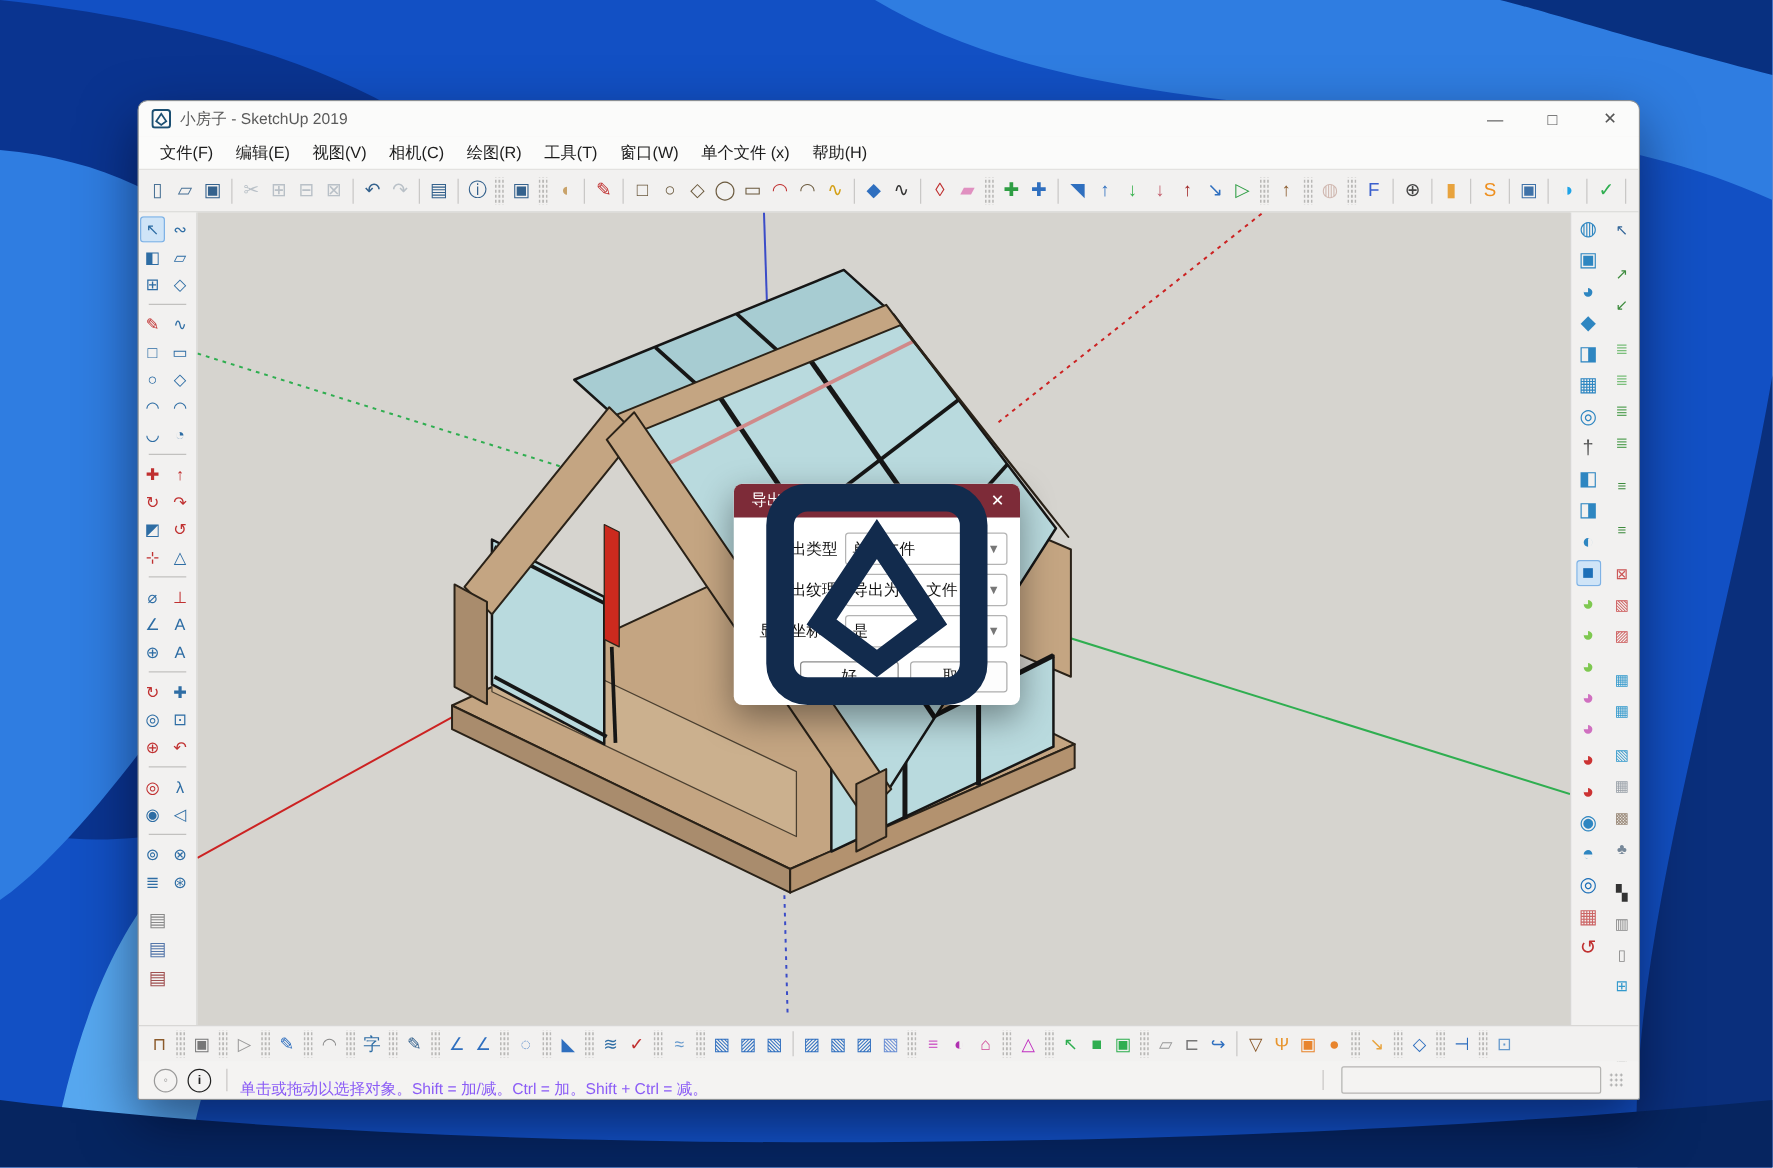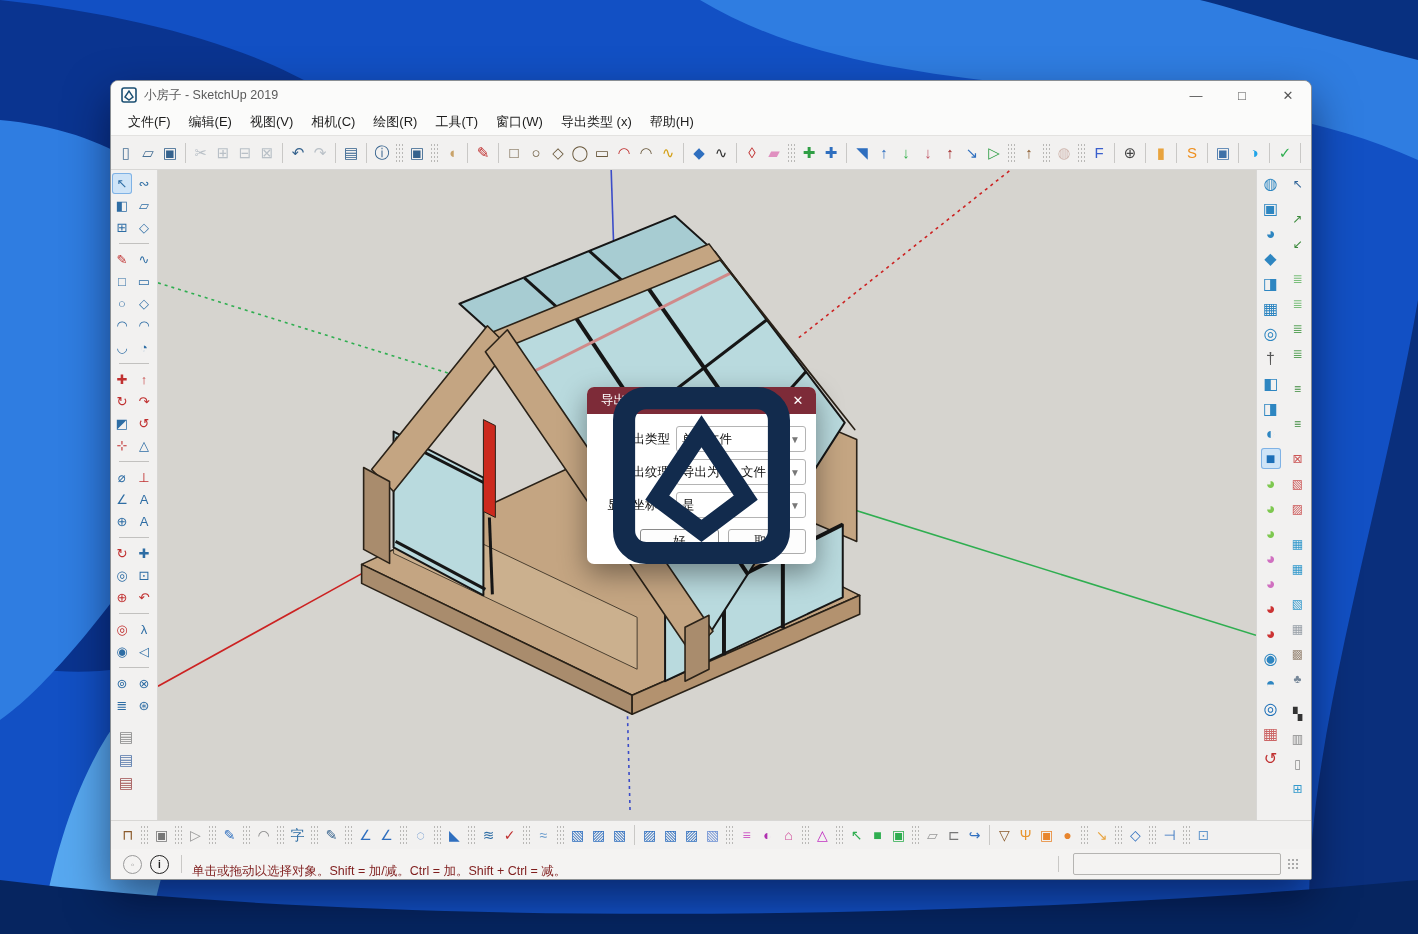--- a/index.html
+++ b/index.html
@@ -37,21 +37,21 @@
   .rrail .col2 .ic{font-size:12px;}
   .rrail .vsep2{height:1px;width:16px;background:#c2c1bf;margin:3px 0;}
   .bottombar{height:28px;background:#f2f1f0;border-top:1px solid #d8d7d5;display:flex;align-items:center;padding:0 6px;flex:0 0 auto;overflow:hidden;}
   .bottombar .ic{width:21px;height:21px;font-size:14px;}
   
   .statusbar{height:30px;background:#f4f3f2;display:flex;align-items:center;padding:0 12px;flex:0 0 auto;}
   .scircle{width:17px;height:17px;border-radius:50%;border:1.5px solid #9a9a9a;color:#9a9a9a;
     display:inline-flex;align-items:center;justify-content:center;font-size:10px;font-weight:bold;margin-right:8px;}
   .scircle.dark{border-color:#222;color:#222;}
   .ssep{width:1px;height:18px;background:#c9c8c6;margin:0 10px 0 4px;}
-  .hint{font-size:12.5px;color:#7f1d1d;margin-top:14px;}
+  .hint{font-size:12.5px;color:#8b5cf6;margin-top:14px;}
   .measure{margin-left:auto;display:flex;align-items:center;}
   .measure .msep{width:1px;height:16px;background:#c9c8c6;margin-right:14px;}
   .measure input{width:196px;height:20px;border:1px solid #b5b4b2;background:#f4f3f2;border-radius:2px;font-size:12px;padding:0 5px;}
   .gripdots{width:12px;height:12px;margin-left:6px;
     background-image:radial-gradient(#aaa 1px,transparent 1px);background-size:4px 4px;}
   
   .viewport{flex:1 1 auto;position:relative;background:var(--viewport-bg,#d6d4cf);min-width:0;}
   .viewport svg{position:absolute;inset:0;width:100%;height:100%;}
   
   .dialog{position:absolute;left:588px;top:385px;width:229px;z-index:50;border-radius:7px;
@@ -117,21 +117,21 @@
   </div>
 
   <div class="menubar">
     <span>文件(F)</span>
     <span>编辑(E)</span>
     <span>视图(V)</span>
     <span>相机(C)</span>
     <span>绘图(R)</span>
     <span>工具(T)</span>
     <span>窗口(W)</span>
-    <span>导出类型 (x)</span>
+    <span>单个文件 (x)</span>
     <span>帮助(H)</span>
   </div>
 
   <div class="toolbar">
       <span class="ic" style="color: rgb(74, 114, 150);">▯</span>
       <span class="ic" style="color: rgb(74, 114, 150);">▱</span>
       <span class="ic" style="color: rgb(53, 98, 141);">▣</span>
       <i class="tsep"></i>
       <span class="ic" style="color: rgb(185, 192, 199);">✂</span>
       <span class="ic" style="color: rgb(185, 192, 199);">⊞</span>

